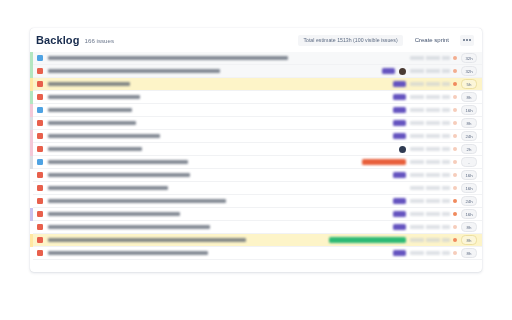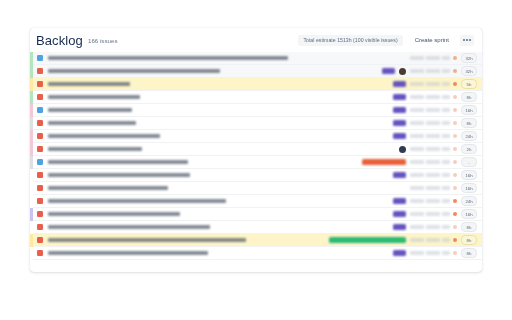--- a/index.html
+++ b/index.html
@@ -19,21 +19,21 @@
     box-shadow:0 1px 3px rgba(9,30,66,.13),0 0 1px rgba(9,30,66,.17);
     overflow:hidden;
   }
 
   
   .hdr{
     position:relative;height:24px;display:flex;align-items:center;
     padding:0 8px 0 6px;
   }
   .hdr-title{
-    font-size:13px;font-weight:normal;color:#172b4d;letter-spacing:.1px;
+    font-size:11px;font-weight:bold;color:#172b4d;letter-spacing:.1px;
     filter:blur(.18px);
   }
   .hdr-count{
     font-size:6.2px;color:#6b778c;margin-left:5px;filter:blur(.35px);
   }
   .hdr-spacer{flex:1 1 auto;}
   .estimate-pill{
     font-size:5.2px;color:#5e6c84;background:#f4f5f7;
     border-radius:2px;padding:2.5px 5px;white-space:nowrap;
     filter:blur(.55px);letter-spacing:.02px;

